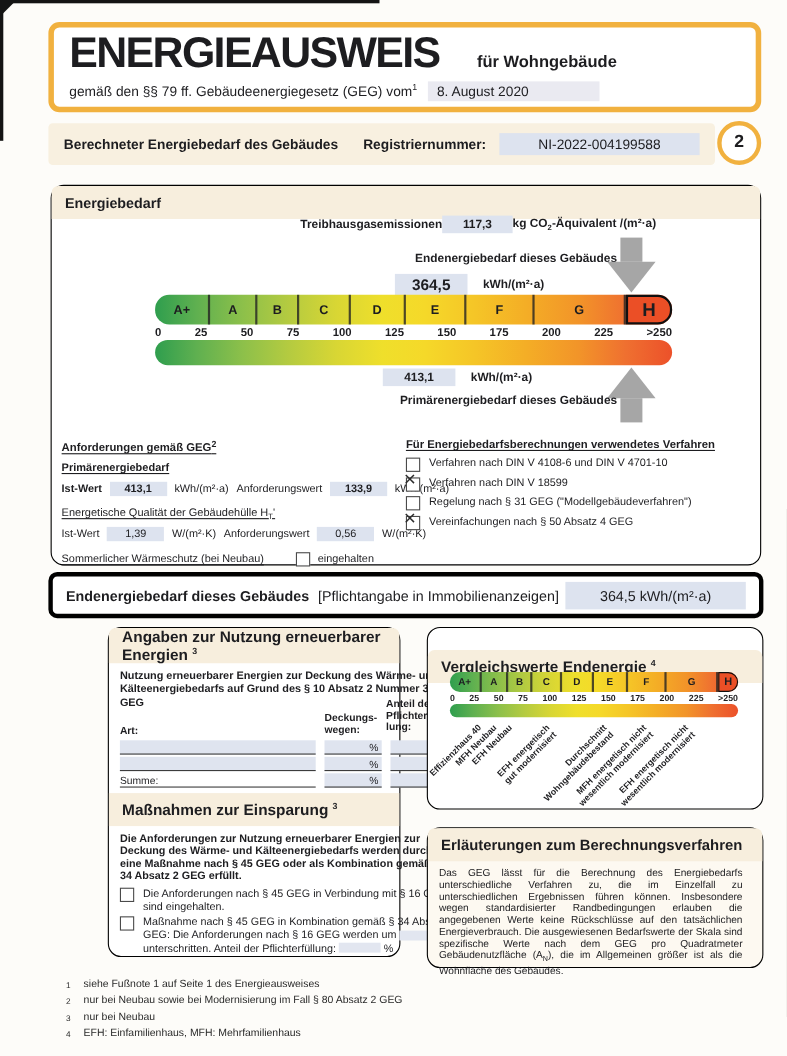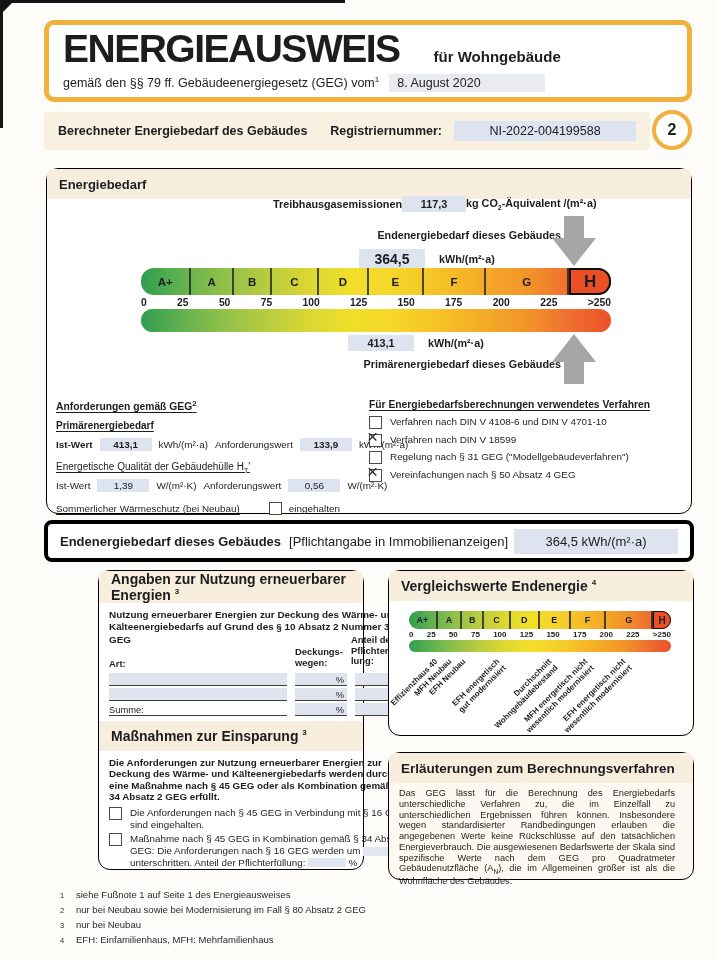--- a/index.html
+++ b/index.html
@@ -266,21 +266,21 @@
       <span><span>Maßnahme nach § 45 GEG in Kombination gemäß § 34 Absatz 2 GEG: Die Anforderungen nach § 16 GEG werden um</span>
         <span class="ifield"></span>
         <span>%</span>
         <span>unterschritten. Anteil der Pflichterfüllung:</span>
         <span class="ifield"></span>
         <span>%</span></span>
     </div>
   </div>
 
   <div class="obox" style="left:388px;top:570px;width:306px;height:166px;">
-    <div class="strip" style="height:30px;font-size:14px;font-weight:bold;">
+    <div class="strip" style="height:30px;font-size:14px;font-weight:bold;margin-top:20px;">
       <span><span>Vergleichswerte Endenergie</span> <sup>4</sup></span>
     </div>
     <div style="position:absolute;left:20px;top:40px;width:262px;">
       <div class="bar-letters grad" style="height:18px;font-size:9px;border-radius:9px;">
         <div class="seg" style="flex:12;">A+</div>
         <div class="seg" style="flex:10;">A</div>
         <div class="seg" style="flex:9;">B</div>
         <div class="seg" style="flex:11;">C</div>
         <div class="seg" style="flex:12;">D</div>
         <div class="seg" style="flex:13;">E</div>

